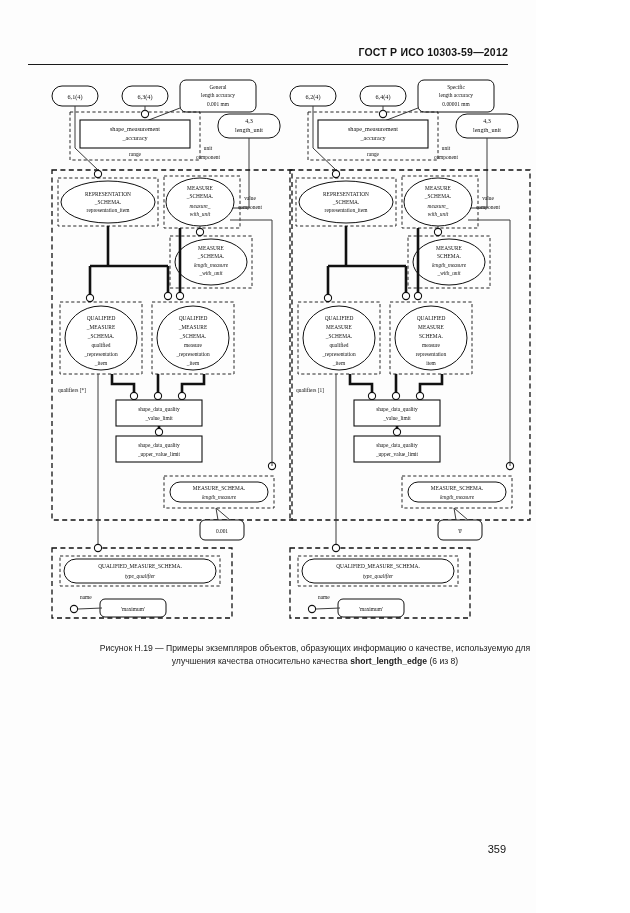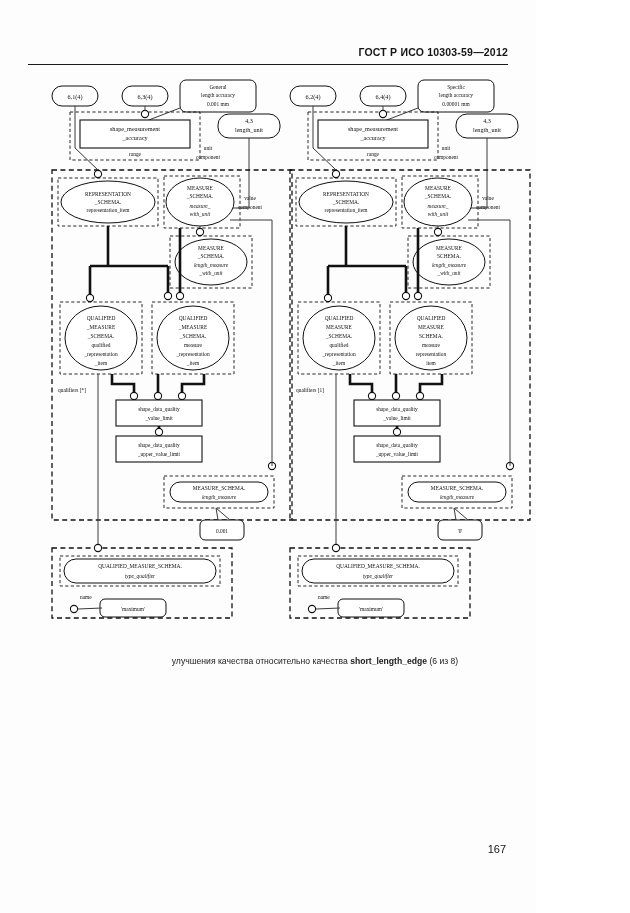--- a/index.html
+++ b/index.html
@@ -360,18 +360,18 @@
           <circle cx="312" cy="539" r="3.6" class="knob"></circle>
           <rect x="338" y="529" width="66" height="18" rx="5" ry="5" class="bubble"></rect>
           <text x="371" y="541" class="t t-xs ctr">'maximum'</text>
           <polyline points="316,539 340,538" class="line"></polyline>
           <polyline points="510,392 510,396" class="line"></polyline>
         </g>
       </svg>
     </div>
 
   <div class="caption">
-    <br>
+    <span>Рисунок Н.19 — Примеры экземпляров объектов, образующих информацию о качестве, используемую для</span><br>
     <span>улучшения качества относительно качества </span><b>short_length_edge</b><span> (6 из 8)</span>
   </div>
 
-  <div class="page-number">167</div>
+  <div class="page-number">359</div>
 </div>
 
 </body></html>

